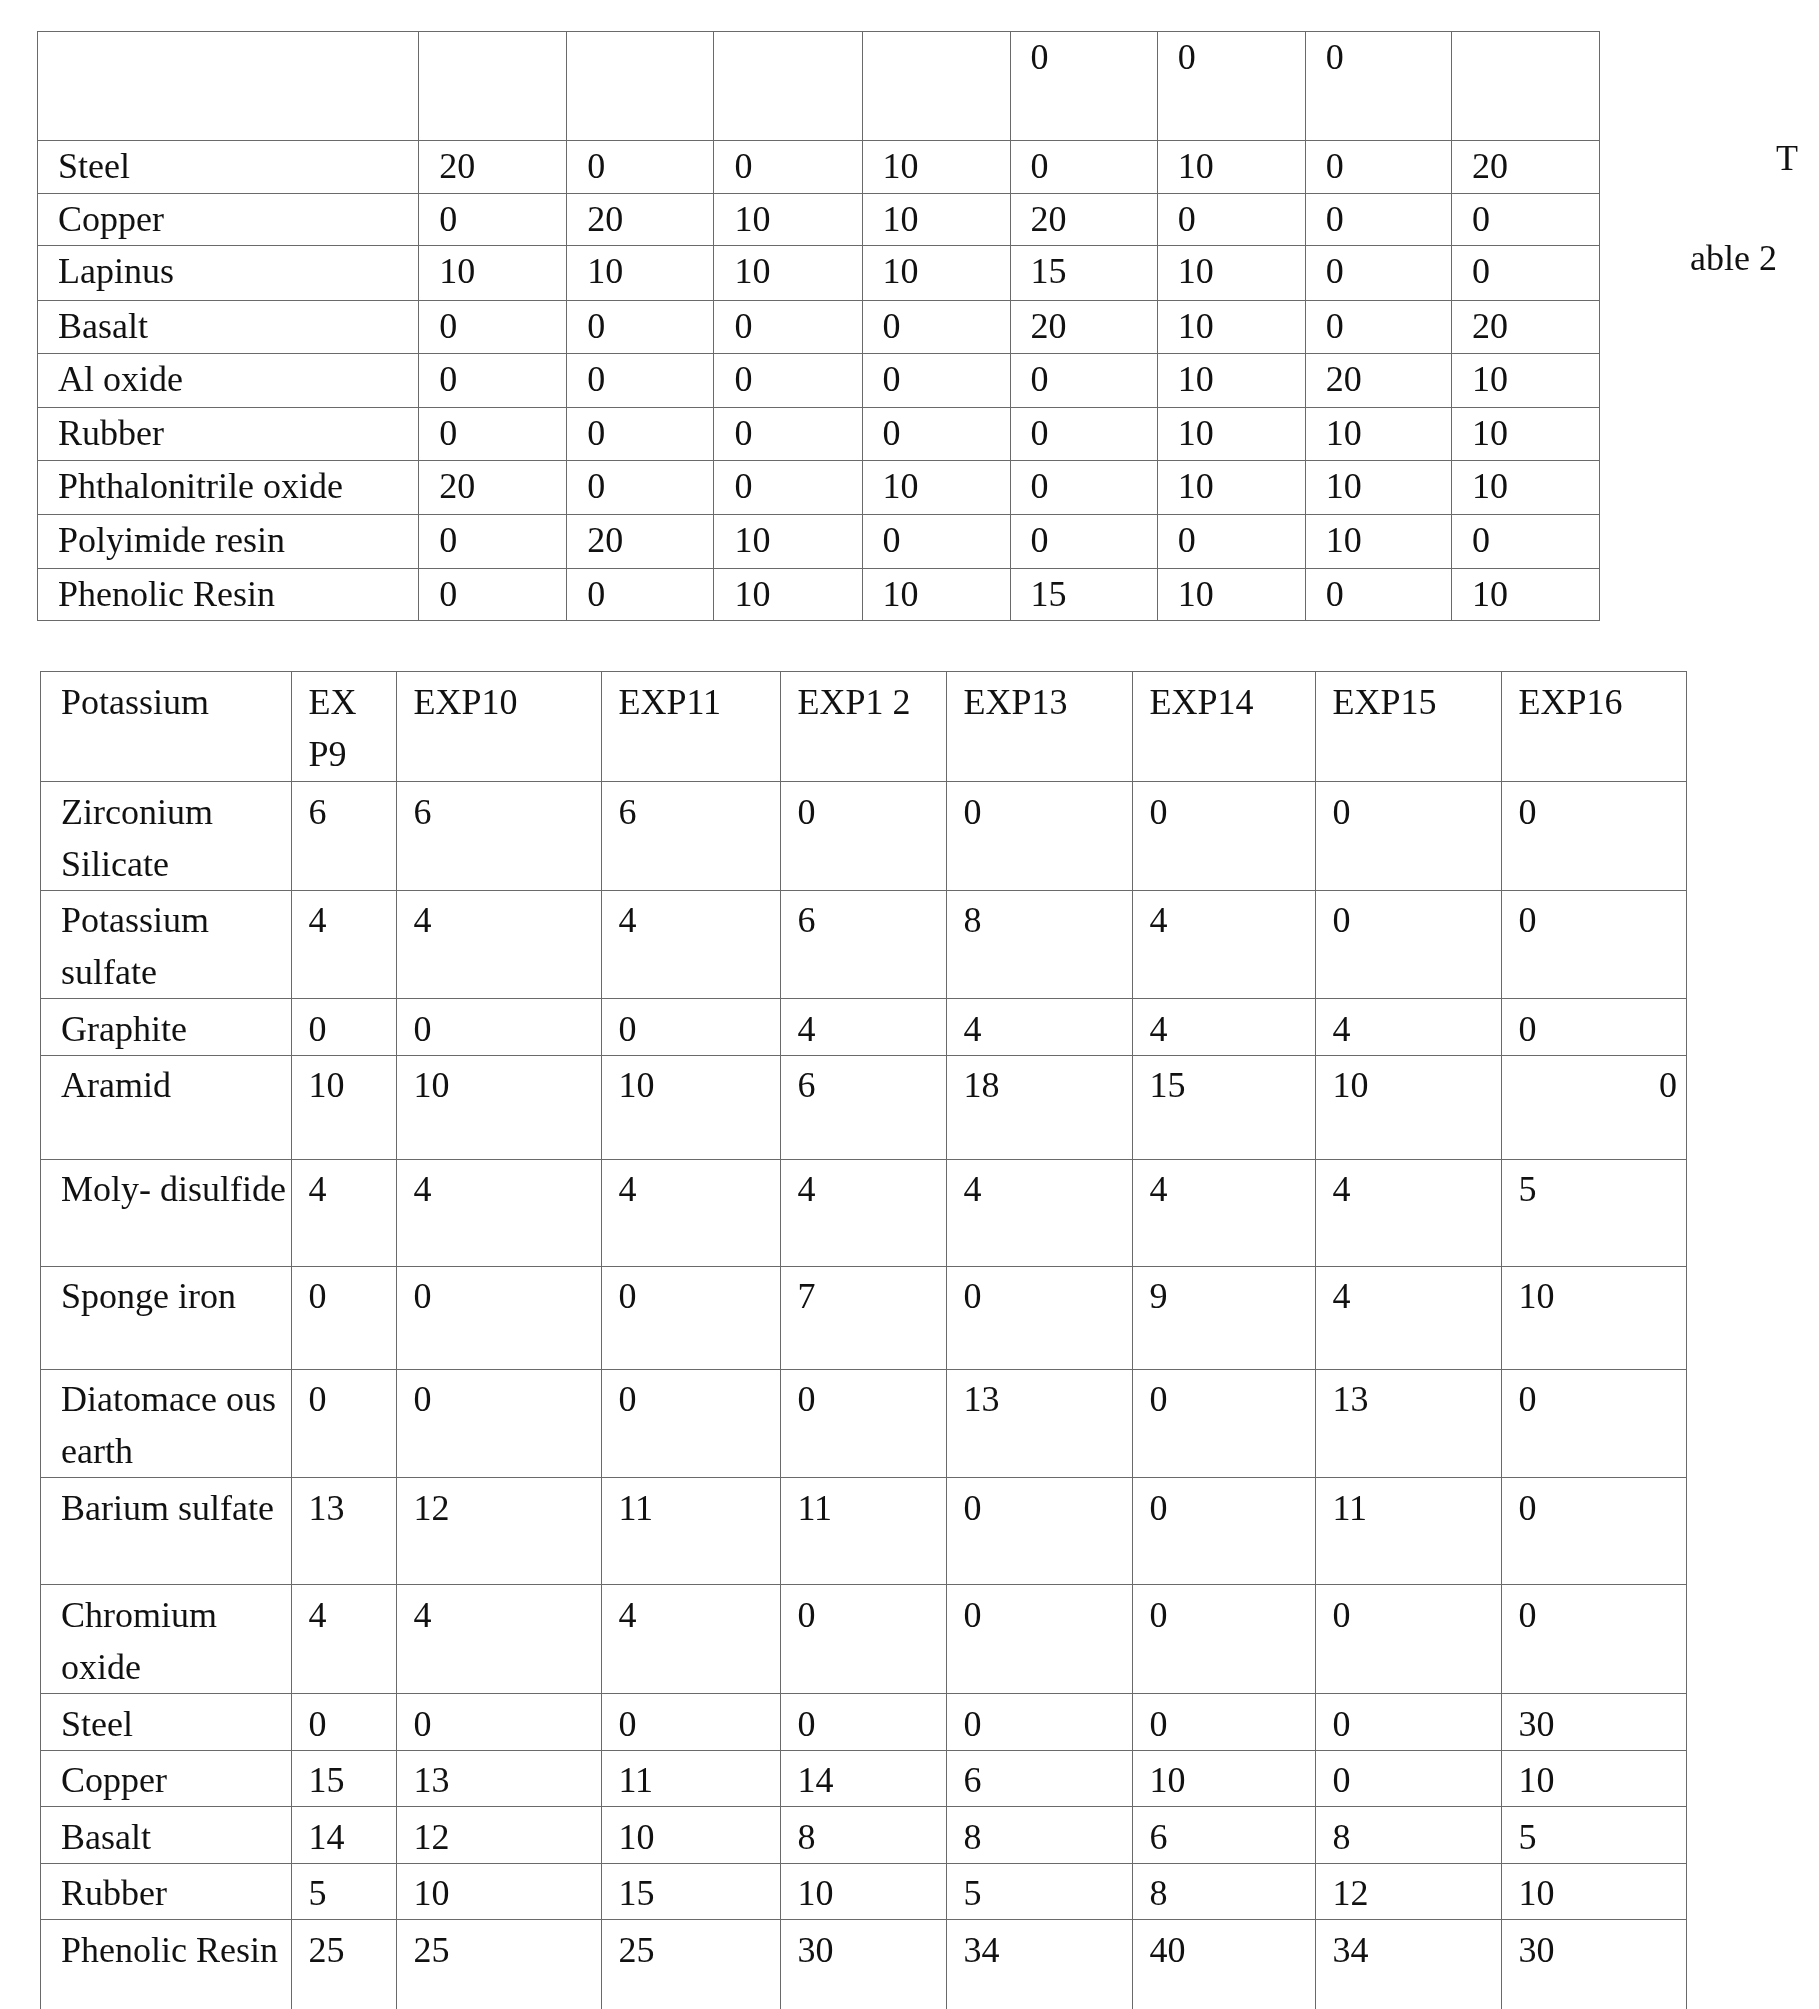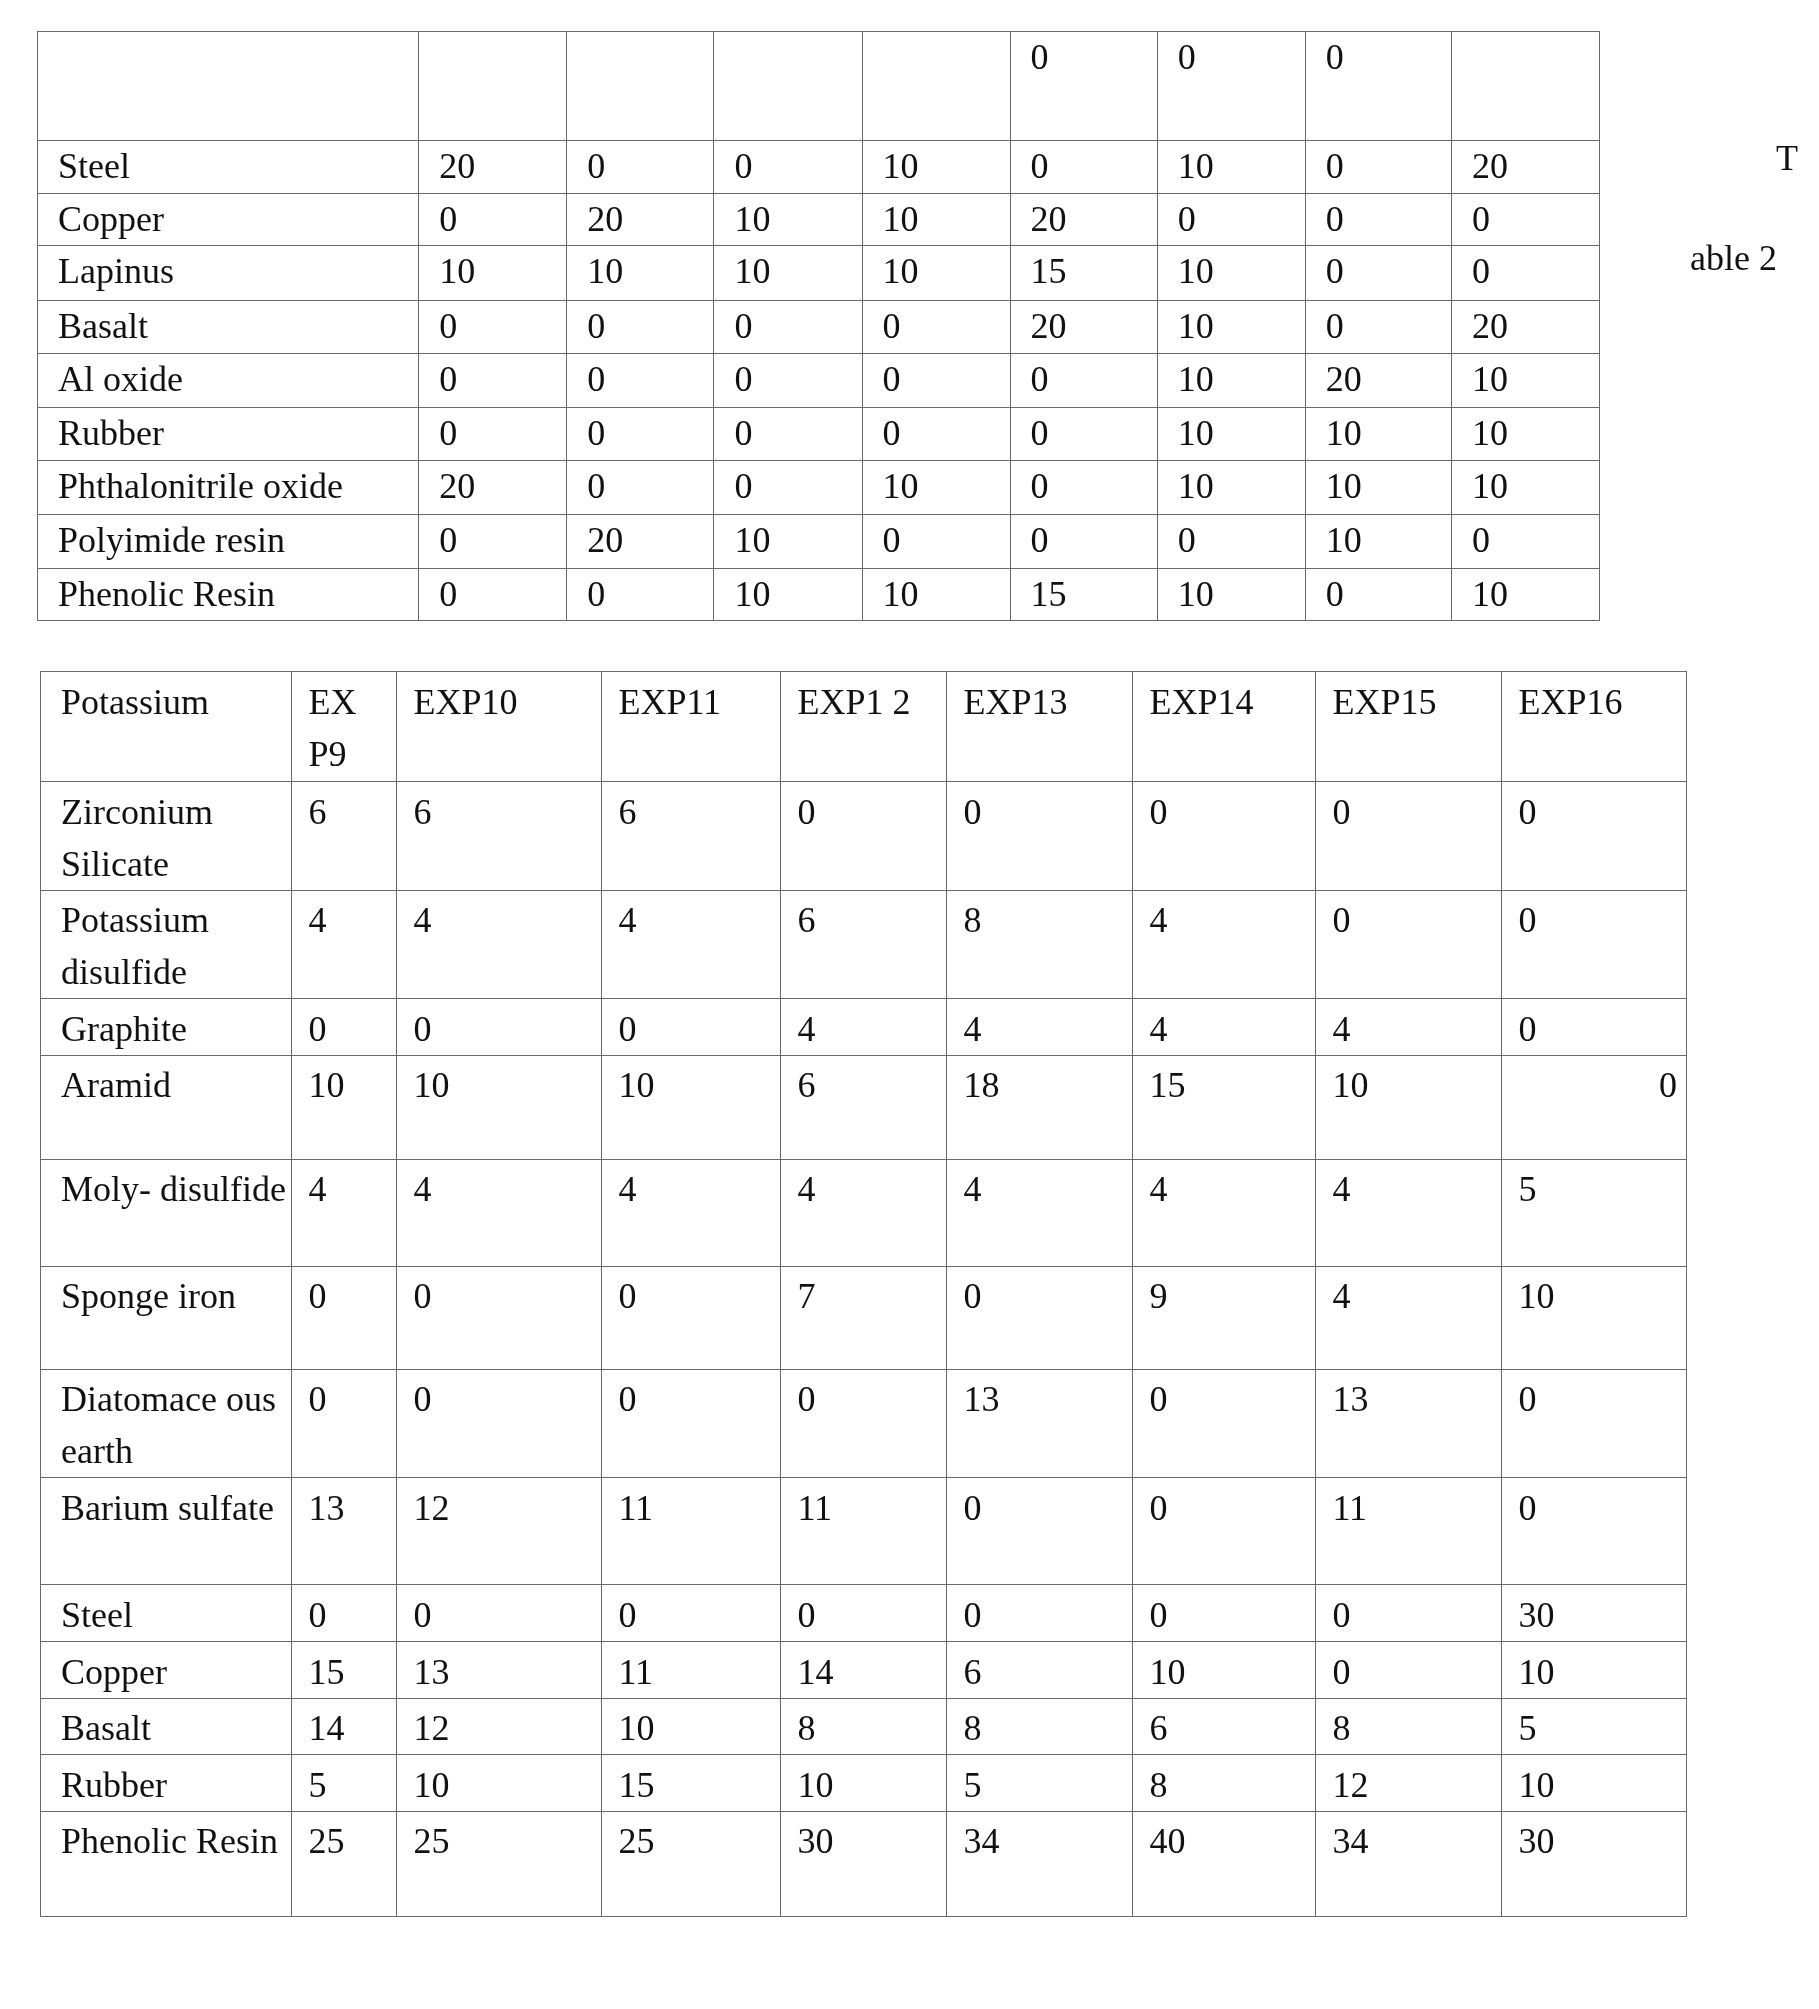--- a/index.html
+++ b/index.html
@@ -173,21 +173,21 @@
         <td>6</td>
         <td>6</td>
         <td>6</td>
         <td>0</td>
         <td>0</td>
         <td>0</td>
         <td>0</td>
         <td>0</td>
       </tr>
       <tr style="height: 105px;">
-        <td class="name">Potassium disulfide</td>
+        <td class="name">Potassium sulfate</td>
         <td>4</td>
         <td>4</td>
         <td>4</td>
         <td>6</td>
         <td>8</td>
         <td>4</td>
         <td>0</td>
         <td>0</td>
       </tr>
       <tr style="height: 52px;">
@@ -247,20 +247,31 @@
       </tr>
       <tr style="height: 107px;">
         <td class="name">Barium sulfate</td>
         <td>13</td>
         <td>12</td>
         <td>11</td>
         <td>11</td>
         <td>0</td>
         <td>0</td>
         <td>11</td>
+        <td>0</td>
+      </tr>
+      <tr style="height: 105px;">
+        <td class="name">Chromium oxide</td>
+        <td>4</td>
+        <td>4</td>
+        <td>4</td>
+        <td>0</td>
+        <td>0</td>
+        <td>0</td>
+        <td>0</td>
         <td>0</td>
       </tr>
       <tr style="height: 55px;">
         <td class="name">Steel</td>
         <td>0</td>
         <td>0</td>
         <td>0</td>
         <td>0</td>
         <td>0</td>
         <td>0</td>

